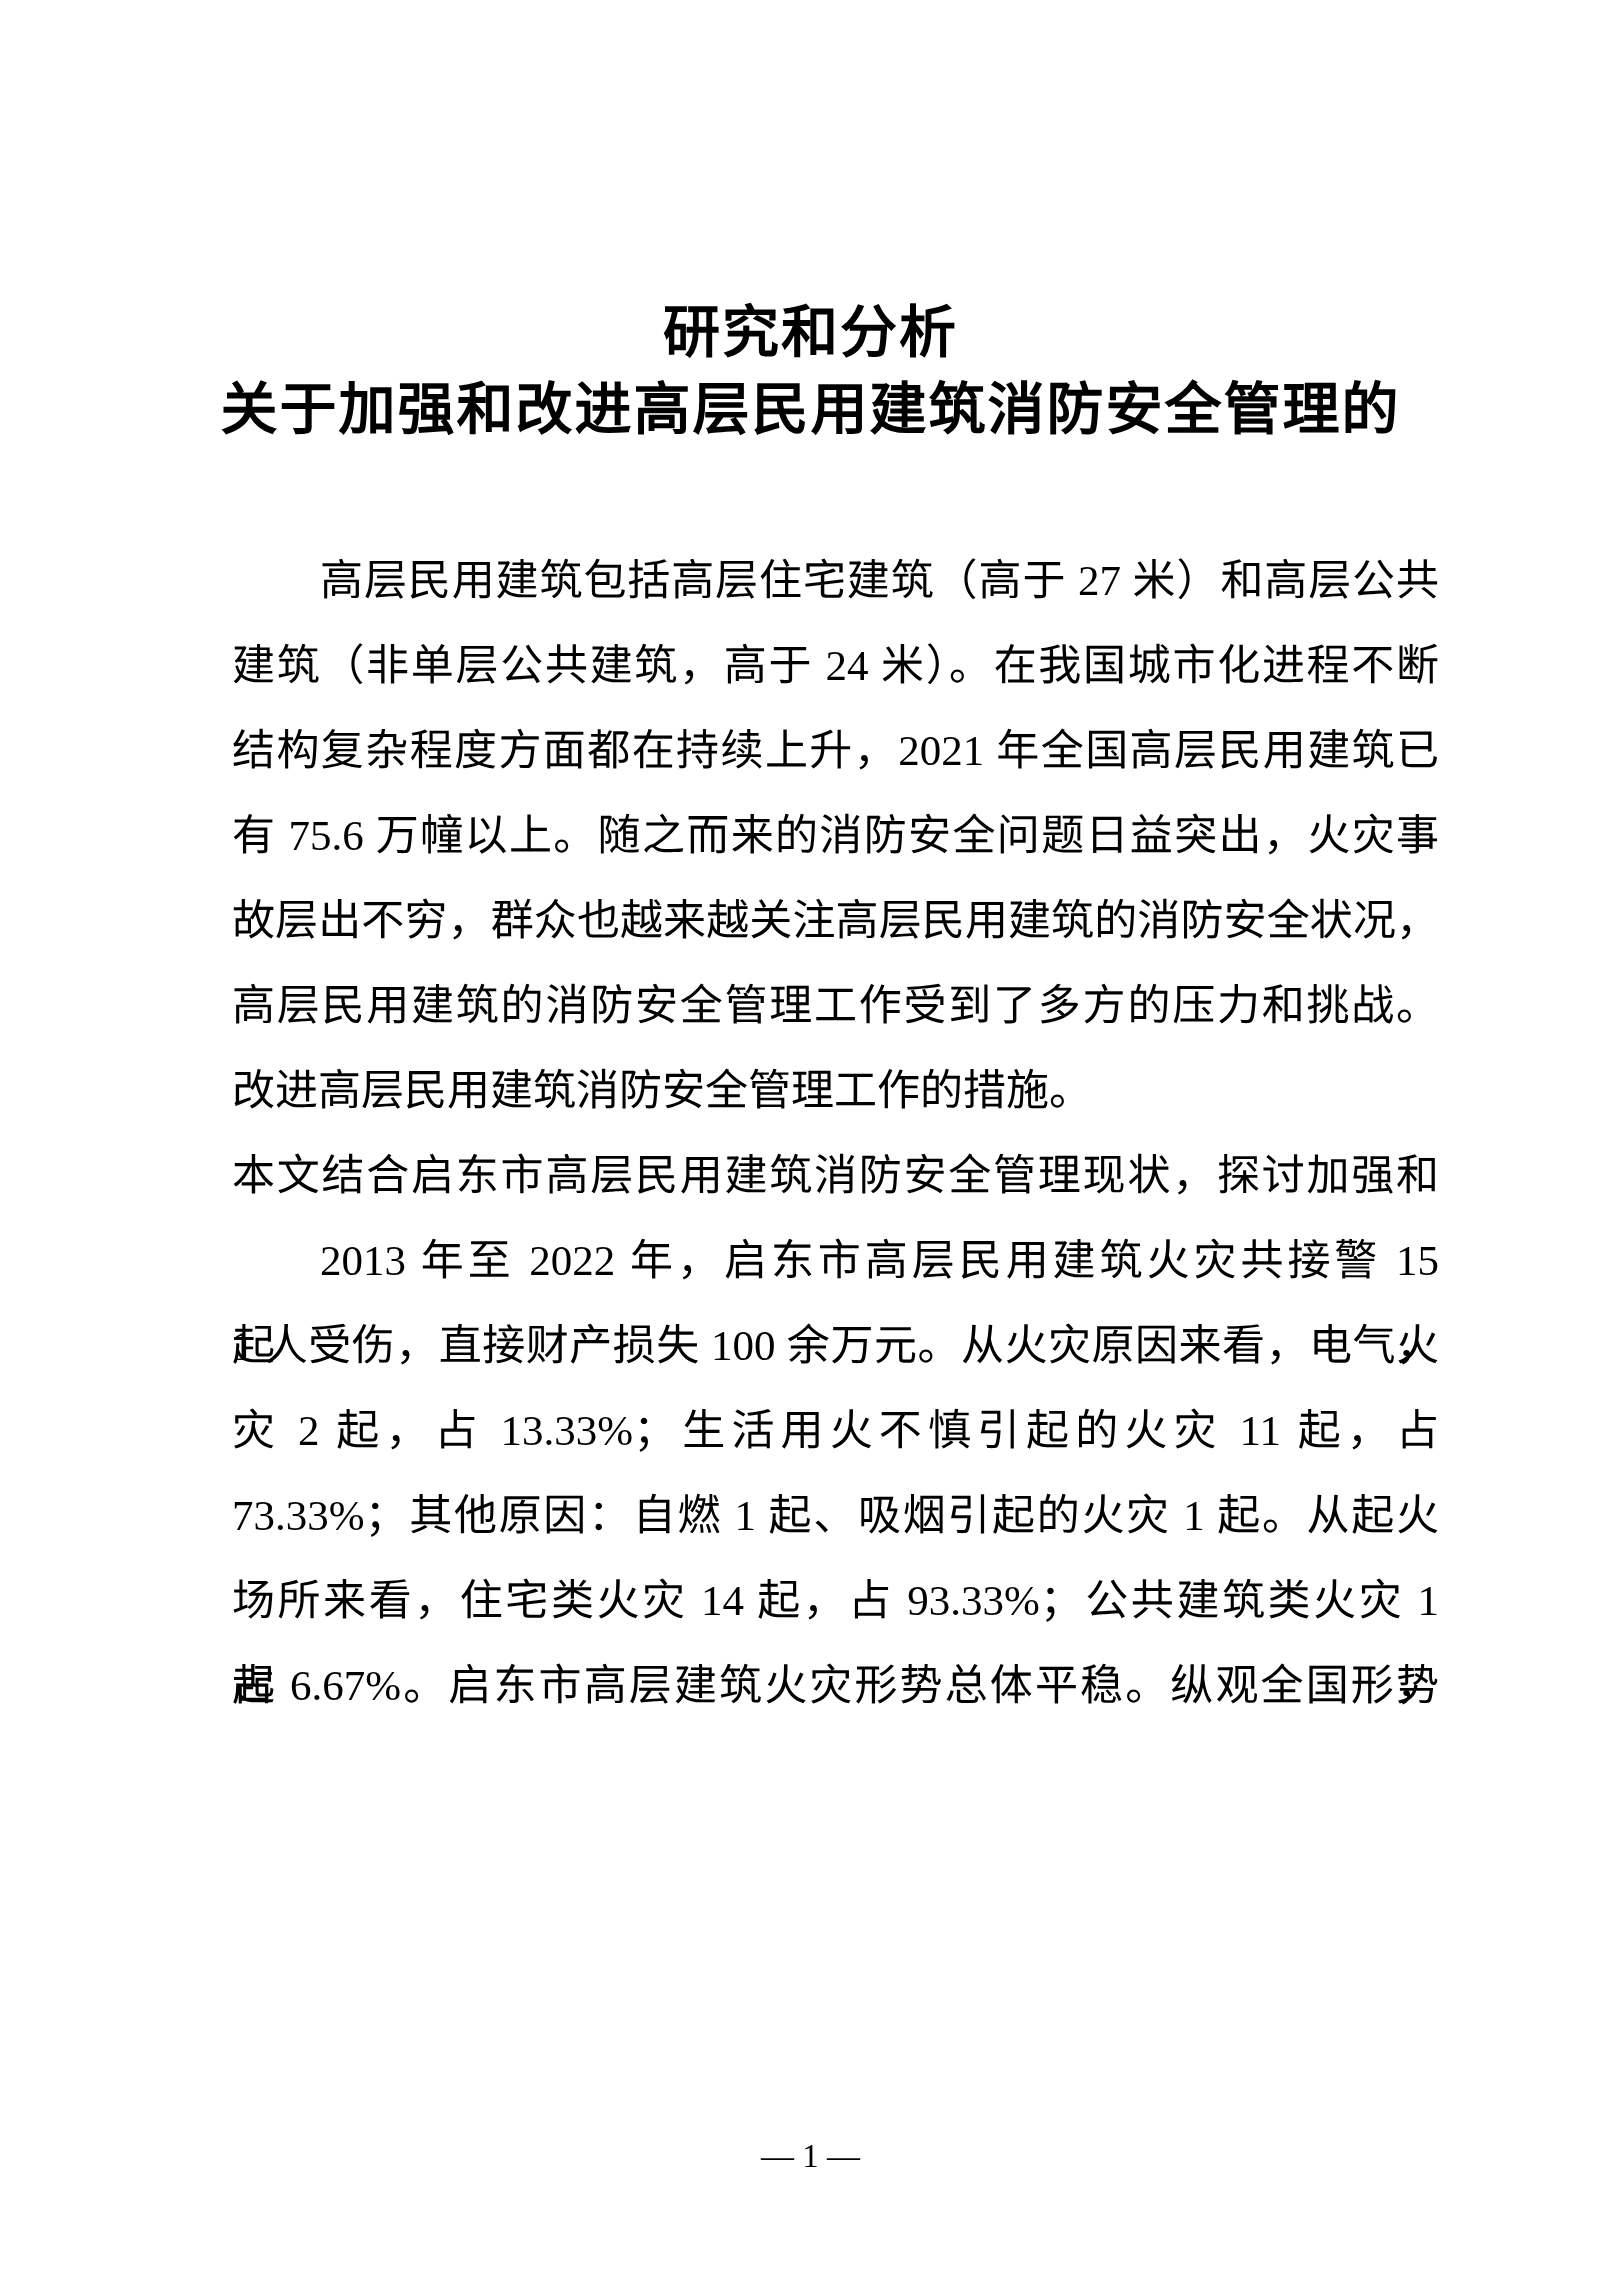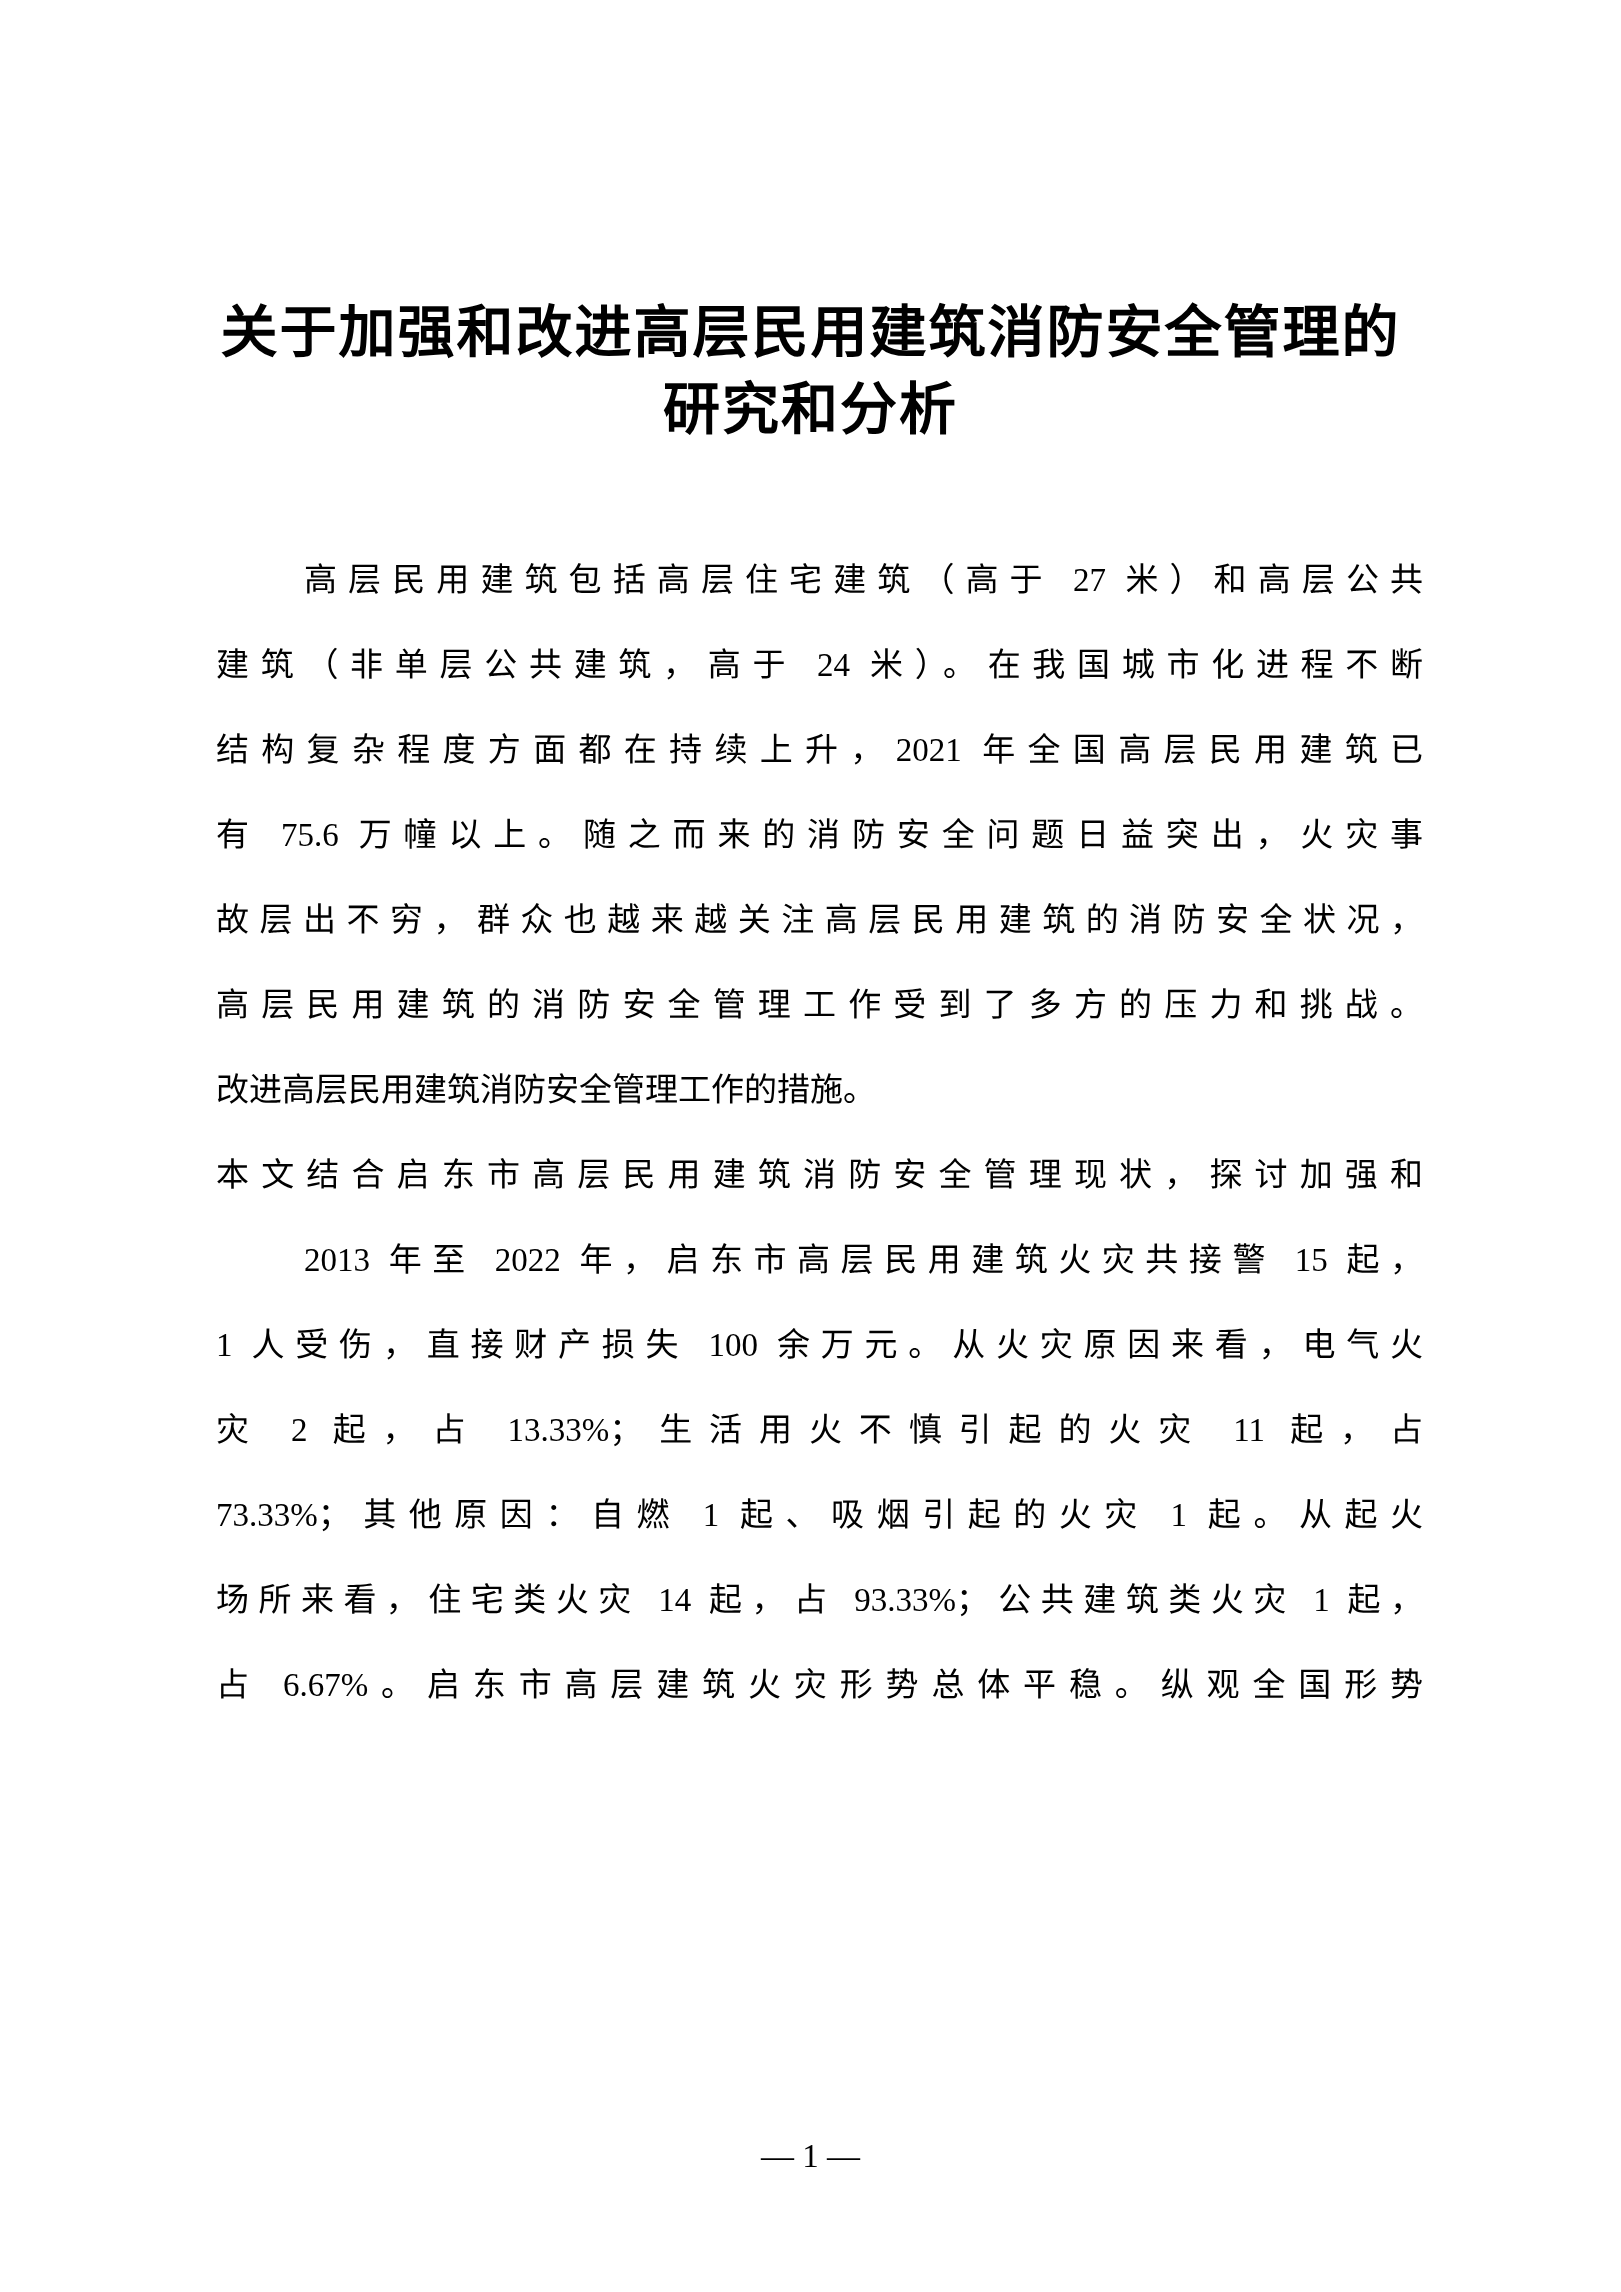--- a/index.html
+++ b/index.html
@@ -29,24 +29,24 @@
     line-height: 77px;
     letter-spacing: 2px;
     color: #000000;
   }
   .doc-title .title-line {
     display: block;
   }
   .doc-body {
     position: absolute;
     top: 538px;
-    left: 216px;
+    left: 232px;
     width: 1207px;
     font-family: "Liberation Serif", "DejaVu Serif", serif;
-    font-size: 33px;
+    font-size: 43px;
     color: #000000;
   }
   .line {
     height: 85px;
     line-height: 85px;
     white-space: normal;
   }
   .line.justify {
     text-align: justify;
     text-align-last: justify;
@@ -66,22 +66,22 @@
     line-height: 39px;
     color: #000000;
   }
 </style>
 </head>
 <body>
 
 <div class="page" style="background: rgb(255, 255, 255); color: rgb(0, 0, 0);">
 
   <h1 class="doc-title">
+    <span class="title-line">研究和分析</span>
     <span class="title-line">关于加强和改进高层民用建筑消防安全管理的</span>
-    <span class="title-line">研究和分析</span>
   </h1>
 
   <div class="doc-body">
       <div class="line justify indent">高层民用建筑包括高层住宅建筑（高于 27 米）和高层公共</div>
       <div class="line justify">建筑（非单层公共建筑，高于 24 米）。在我国城市化进程不断</div>
       <div class="line justify">结构复杂程度方面都在持续上升，2021 年全国高层民用建筑已</div>
       <div class="line justify">有 75.6 万幢以上。随之而来的消防安全问题日益突出，火灾事</div>
       <div class="line justify">故层出不穷，群众也越来越关注高层民用建筑的消防安全状况，</div>
       <div class="line justify">高层民用建筑的消防安全管理工作受到了多方的压力和挑战。</div>
       <div class="line">改进高层民用建筑消防安全管理工作的措施。</div>

